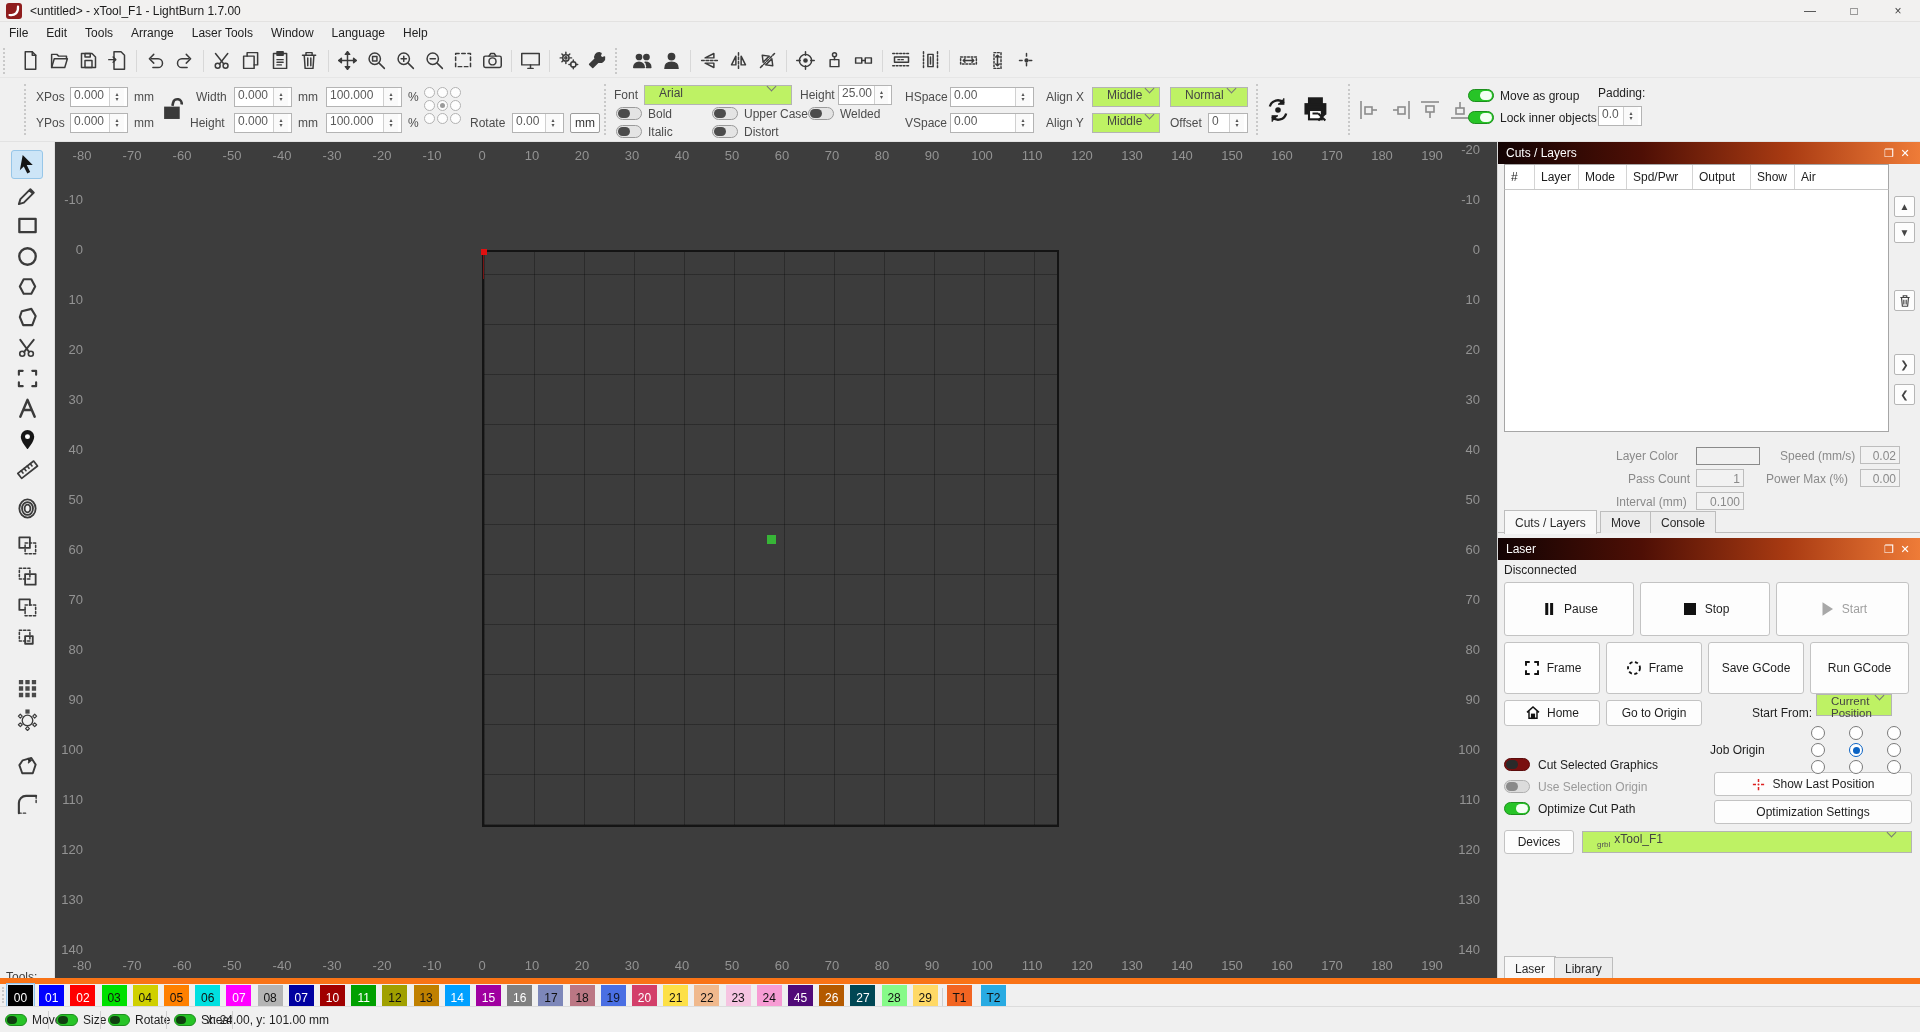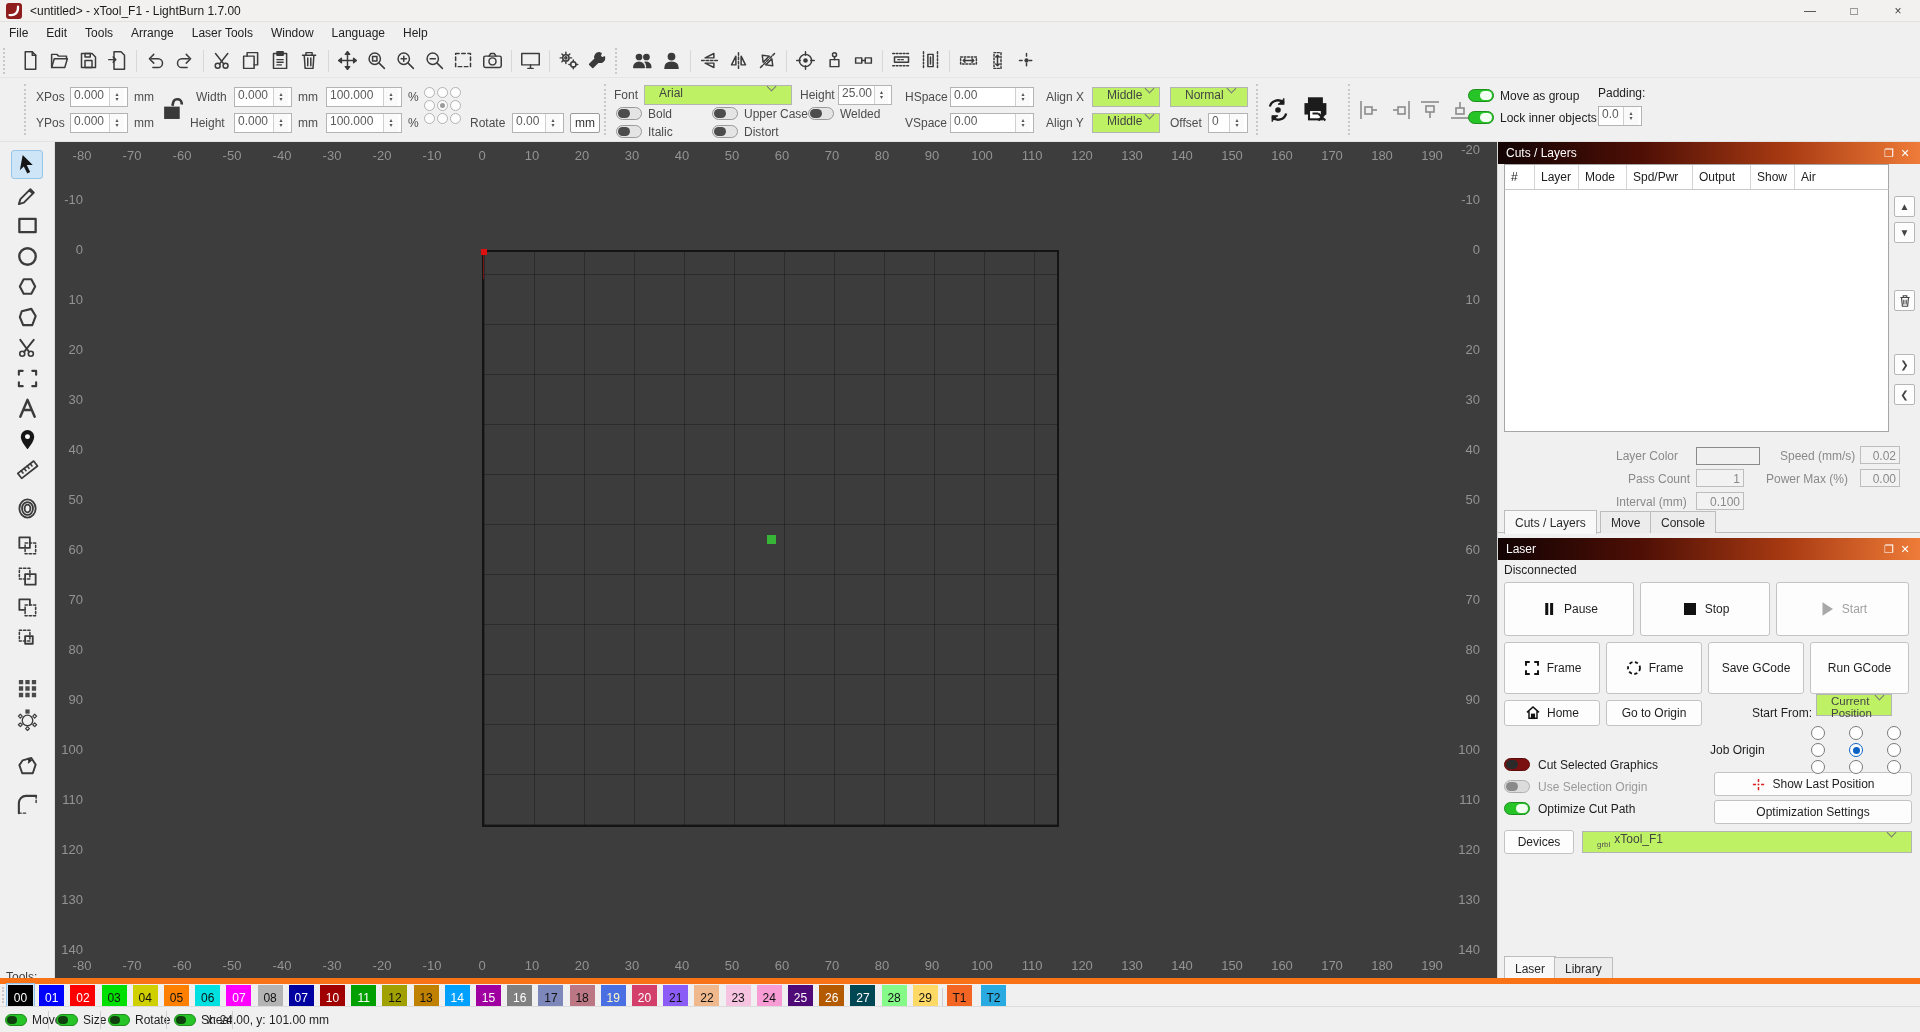--- a/index.html
+++ b/index.html
@@ -912,27 +912,27 @@
     <span class="swatch" style="left: 288.8px; background: rgb(0, 0, 160); color: rgb(255, 255, 255);">07</span>
     <span class="swatch" style="left: 320px; background: rgb(160, 0, 0); color: rgb(255, 255, 255);">10</span>
     <span class="swatch" style="left: 351.2px; background: rgb(0, 160, 0); color: rgb(255, 255, 255);">11</span>
     <span class="swatch" style="left: 382.4px; background: rgb(160, 160, 0); color: rgb(17, 17, 17);">12</span>
     <span class="swatch" style="left: 413.6px; background: rgb(192, 128, 0); color: rgb(17, 17, 17);">13</span>
     <span class="swatch" style="left: 444.8px; background: rgb(0, 160, 255); color: rgb(255, 255, 255);">14</span>
     <span class="swatch" style="left: 476px; background: rgb(160, 0, 160); color: rgb(255, 255, 255);">15</span>
     <span class="swatch" style="left: 507.2px; background: rgb(128, 128, 128); color: rgb(255, 255, 255);">16</span>
     <span class="swatch" style="left: 538.4px; background: rgb(125, 135, 185); color: rgb(17, 17, 17);">17</span>
     <span class="swatch" style="left: 569.6px; background: rgb(187, 119, 132); color: rgb(17, 17, 17);">18</span>
-    <span class="swatch" style="left: 600.8px; background: rgb(74, 111, 227); color: #fef9c3;">19</span>
+    <span class="swatch" style="left: 600.8px; background: rgb(74, 111, 227); color: #0f172a;">19</span>
     <span class="swatch" style="left: 632px; background: rgb(211, 63, 106); color: rgb(255, 255, 255);">20</span>
-    <span class="swatch" style="left: 663.2px; background: #8b5cf6; color: rgb(17, 17, 17);">21</span>
+    <span class="swatch" style="left: 663.2px; background: #fde047; color: rgb(17, 17, 17);">21</span>
     <span class="swatch" style="left: 694.4px; background: rgb(240, 185, 141); color: rgb(17, 17, 17);">22</span>
     <span class="swatch" style="left: 725.6px; background: rgb(246, 196, 225); color: rgb(17, 17, 17);">23</span>
     <span class="swatch" style="left: 756.8px; background: rgb(247, 156, 212); color: rgb(17, 17, 17);">24</span>
-    <span class="swatch" style="left: 788px; background: rgb(80, 10, 120); color: rgb(255, 255, 255);">25</span>
+    <span class="swatch" style="left: 788px; background: rgb(80, 10, 120); color: rgb(255, 255, 255);">45</span>
     <span class="swatch" style="left: 819.2px; background: rgb(180, 90, 0); color: rgb(255, 255, 255);">26</span>
     <span class="swatch" style="left: 850.4px; background: rgb(0, 71, 84); color: rgb(255, 255, 255);">27</span>
     <span class="swatch" style="left: 881.6px; background: rgb(134, 250, 136); color: rgb(17, 17, 17);">28</span>
     <span class="swatch" style="left: 912.8px; background: rgb(255, 217, 102); color: rgb(17, 17, 17);">29</span>
     <span class="swatch" style="left: 947px; background: rgb(242, 101, 34); color: rgb(17, 17, 17);">T1</span>
     <span class="swatch" style="left: 981px; background: rgb(41, 171, 226); color: rgb(17, 17, 17);">T2</span>
   </div>
 
 <div id="statusbar">
   <span id="coords">x: 24.00, y: 101.00 mm</span>

